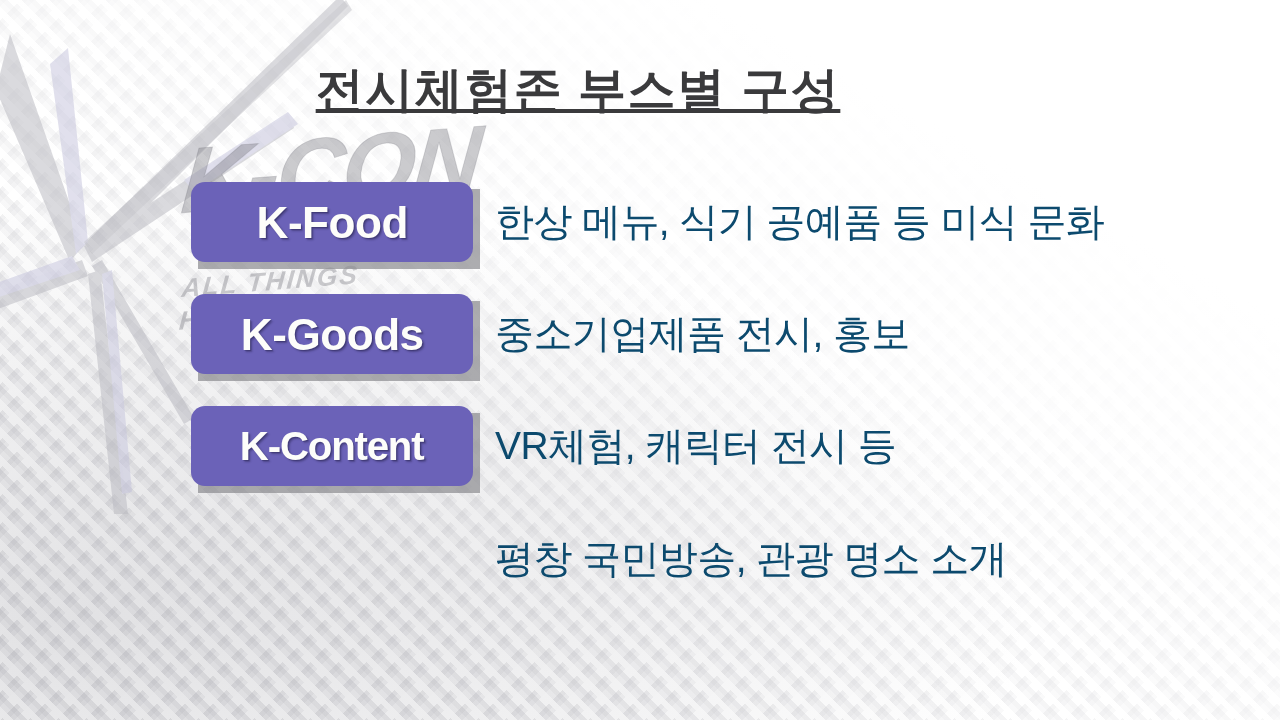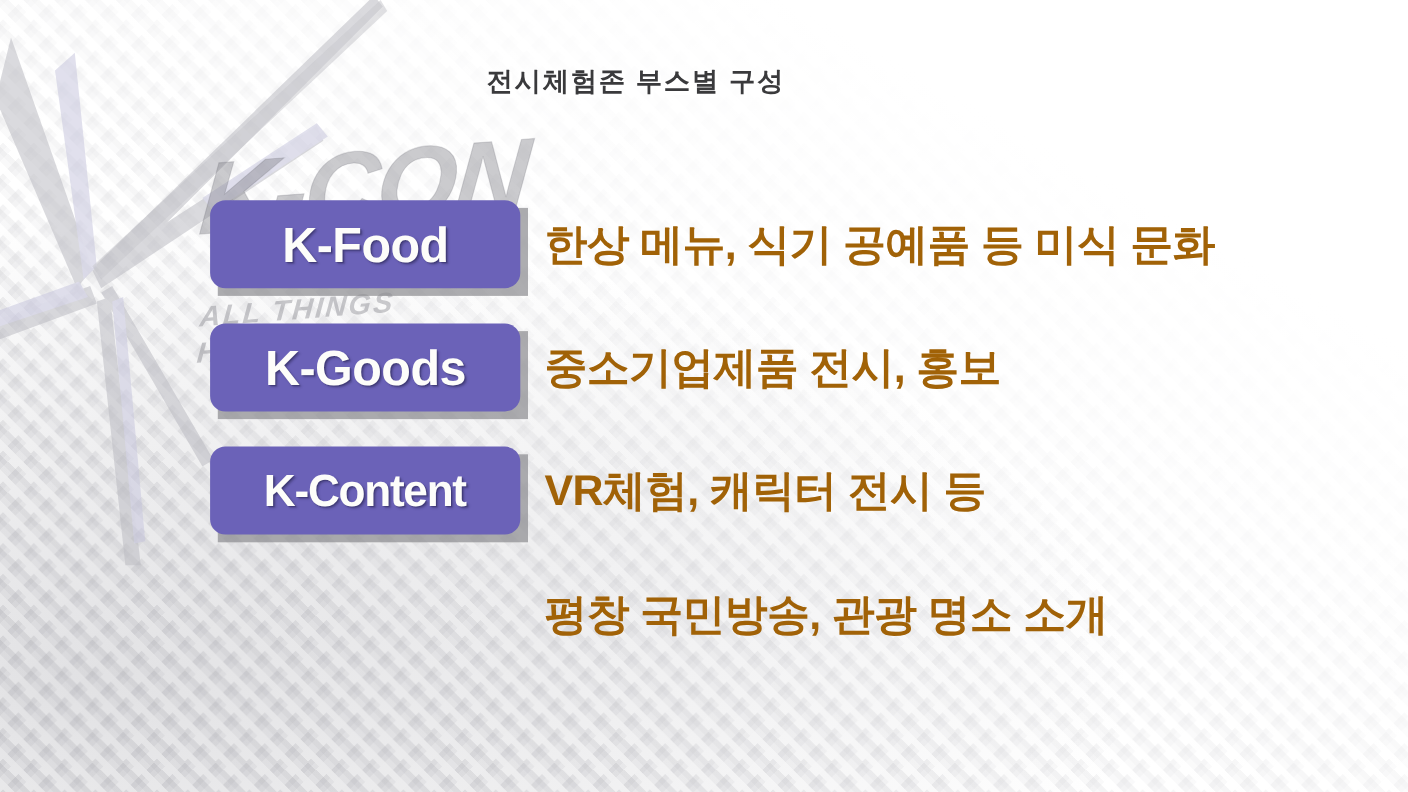--- a/index.html
+++ b/index.html
@@ -99,29 +99,30 @@
     white-space:nowrap;
     pointer-events:none;
   }
 
   
   .headline {
     position:absolute;
     left:0; top:58px;
     width:1156px;
     text-align:center;
-    font-size:24px;
+    font-size:48px;
     font-weight:bold;
     letter-spacing:1.5px;
     color:#3a3a3c;
     text-shadow:
        2px 2px 0 #ffffff,
        3px 3px 1px rgba(255,255,255,0.95),
       -1px -1px 0 rgba(255,255,255,0.6);
     white-space:nowrap;
+    text-decoration:underline;
   }
 
   
   .rows { position:absolute; left:0; top:0; width:1280px; height:720px; }
 
   .row { position:absolute; left:0; width:1280px; height:84px; }
   .row[data-row="0"] { top:182px; }
   .row[data-row="1"] { top:294px; }
   .row[data-row="2"] { top:406px; }
   .row[data-row="3"] { top:519px; }
@@ -163,22 +164,22 @@
   .row[data-row="2"] .chip-label { font-size:41px; letter-spacing:-1.2px; }
   .row[data-row="3"] .chip-label { font-size:46px; }
 
   .desc {
     position:absolute;
     left:495px; top:0;
     height:80px;
     display:flex;
     align-items:center;
     font-size:39px;
-    font-weight:bold;
-    color:#a16207;
+    font-weight:normal;
+    color:#0c4a6e;
     letter-spacing:-0.6px;
     white-space:nowrap;
   }
 
   
   .ktv-mark {
     position:absolute;
     right:36px; top:46px;
     width:190px; height:78px;
     opacity:0.92;

